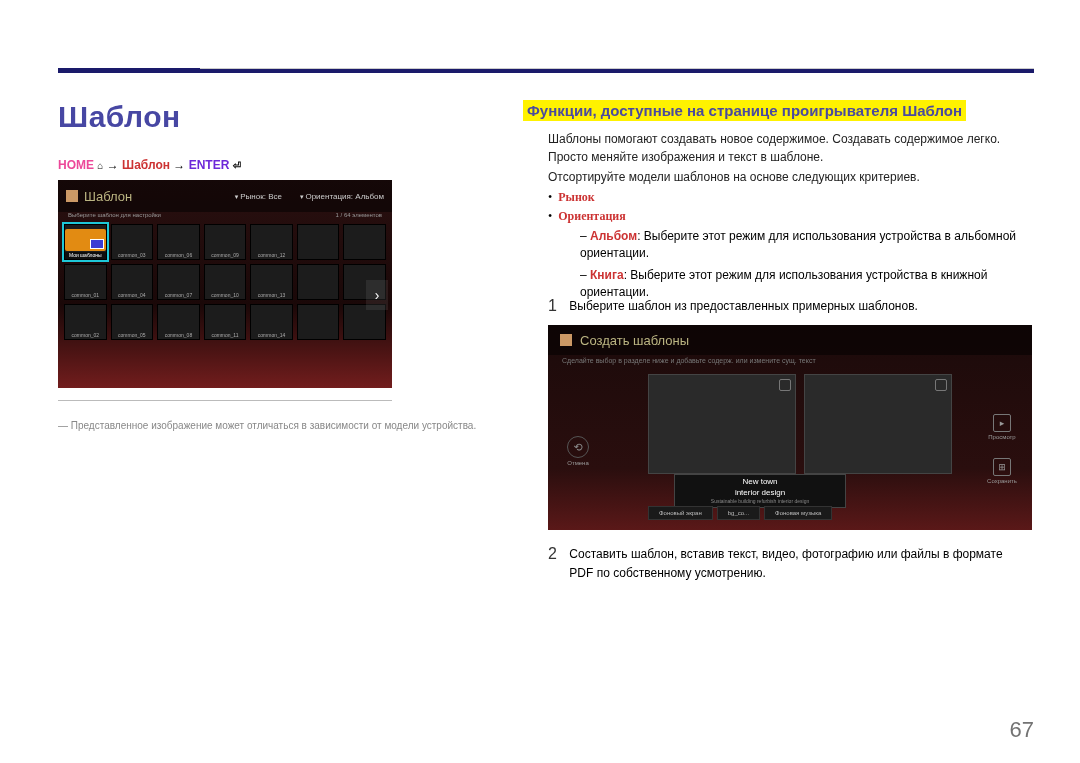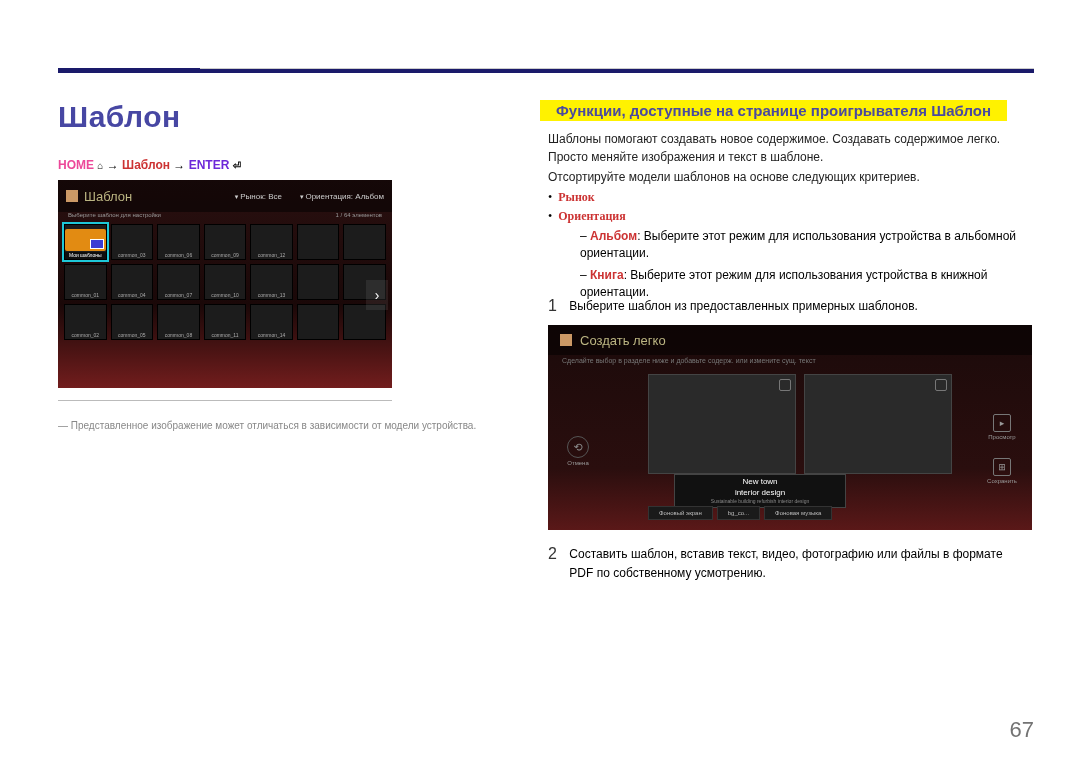--- a/index.html
+++ b/index.html
@@ -140,26 +140,26 @@
     left: 58px;
     width: 460px;
     color: #888;
     font-size: 10px;
   }
   .footnote::before { content: "― "; }
 
   .section-title {
     position: absolute;
     top: 100px;
-    left: 540px;
+    left: 523px;
     font-size: 15px;
     font-weight: 600;
     color: #4a4a9e;
     background: #fff200;
-    padding: 2px 16px;
+    padding: 2px 4px;
   }
   .paragraph {
     position: absolute;
     left: 548px;
     width: 484px;
     font-size: 12px;
     line-height: 1.5;
     color: #222;
   }
   .p1 { top: 130px; }
@@ -441,21 +441,21 @@
 </div>
 
 <div class="step-row step1">
   <span class="num">1</span>
   <span class="txt">Выберите шаблон из предоставленных примерных шаблонов.</span>
 </div>
 
 <div class="shot2">
   <div class="shot2-header">
     <div class="sq"></div>
-    <div class="shot2-title">Создать легко</div>
+    <div class="shot2-title">Создать шаблоны</div>
   </div>
   <div class="shot2-sub">Сделайте выбор в разделе ниже и добавьте содерж. или измените сущ. текст</div>
   <div class="shot2-body">
     <div class="side-cancel">
       <div class="ic">⟲</div>
       <div>Отмена</div>
     </div>
     <div class="panel-l"></div>
     <div class="panel-r"></div>
     <div class="side-btn side-preview">

